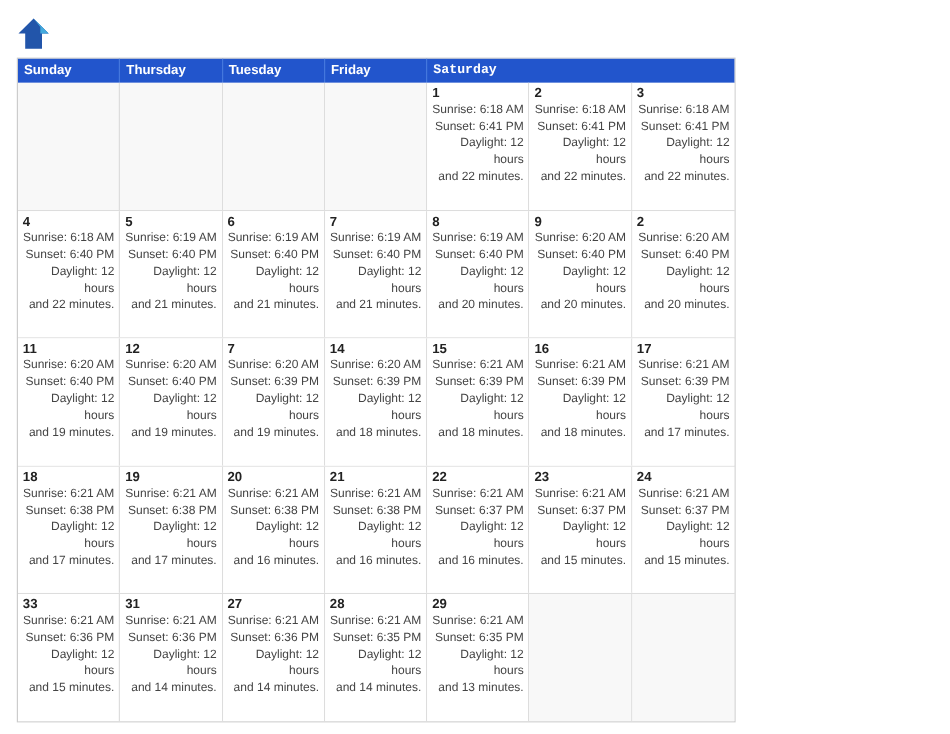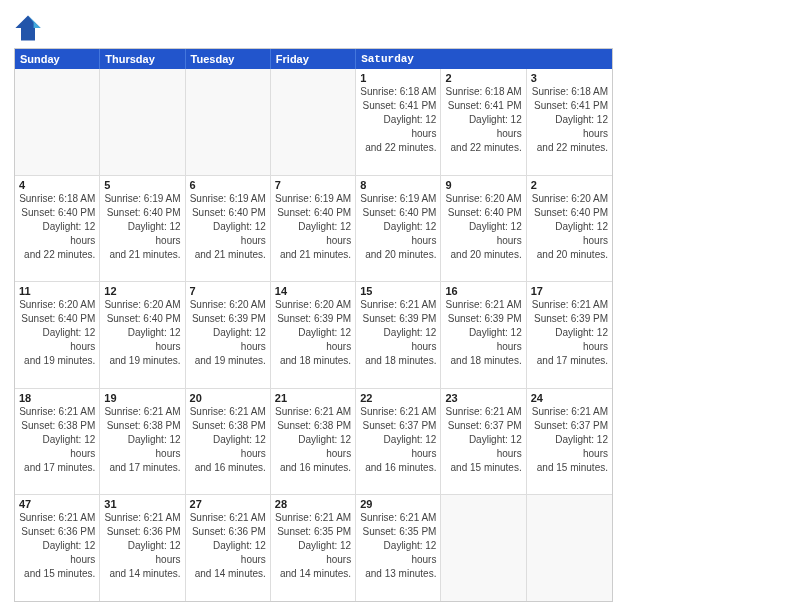--- a/index.html
+++ b/index.html
@@ -244,21 +244,21 @@
             <span class="day-num">23</span>
             <div class="cell-info">Sunrise: 6:21 AM<br>Sunset: 6:37 PM<br>Daylight: 12 hours<br>and 15 minutes.</div>
           </div>
           <div class="cal-cell">
             <span class="day-num">24</span>
             <div class="cell-info">Sunrise: 6:21 AM<br>Sunset: 6:37 PM<br>Daylight: 12 hours<br>and 15 minutes.</div>
           </div>
         </div>
         <div class="cal-row">
           <div class="cal-cell">
-            <span class="day-num">47</span>
+            <span class="day-num">33</span>
             <div class="cell-info">Sunrise: 6:21 AM<br>Sunset: 6:36 PM<br>Daylight: 12 hours<br>and 15 minutes.</div>
           </div>
           <div class="cal-cell">
             <span class="day-num">31</span>
             <div class="cell-info">Sunrise: 6:21 AM<br>Sunset: 6:36 PM<br>Daylight: 12 hours<br>and 14 minutes.</div>
           </div>
           <div class="cal-cell">
             <span class="day-num">27</span>
             <div class="cell-info">Sunrise: 6:21 AM<br>Sunset: 6:36 PM<br>Daylight: 12 hours<br>and 14 minutes.</div>
           </div>

